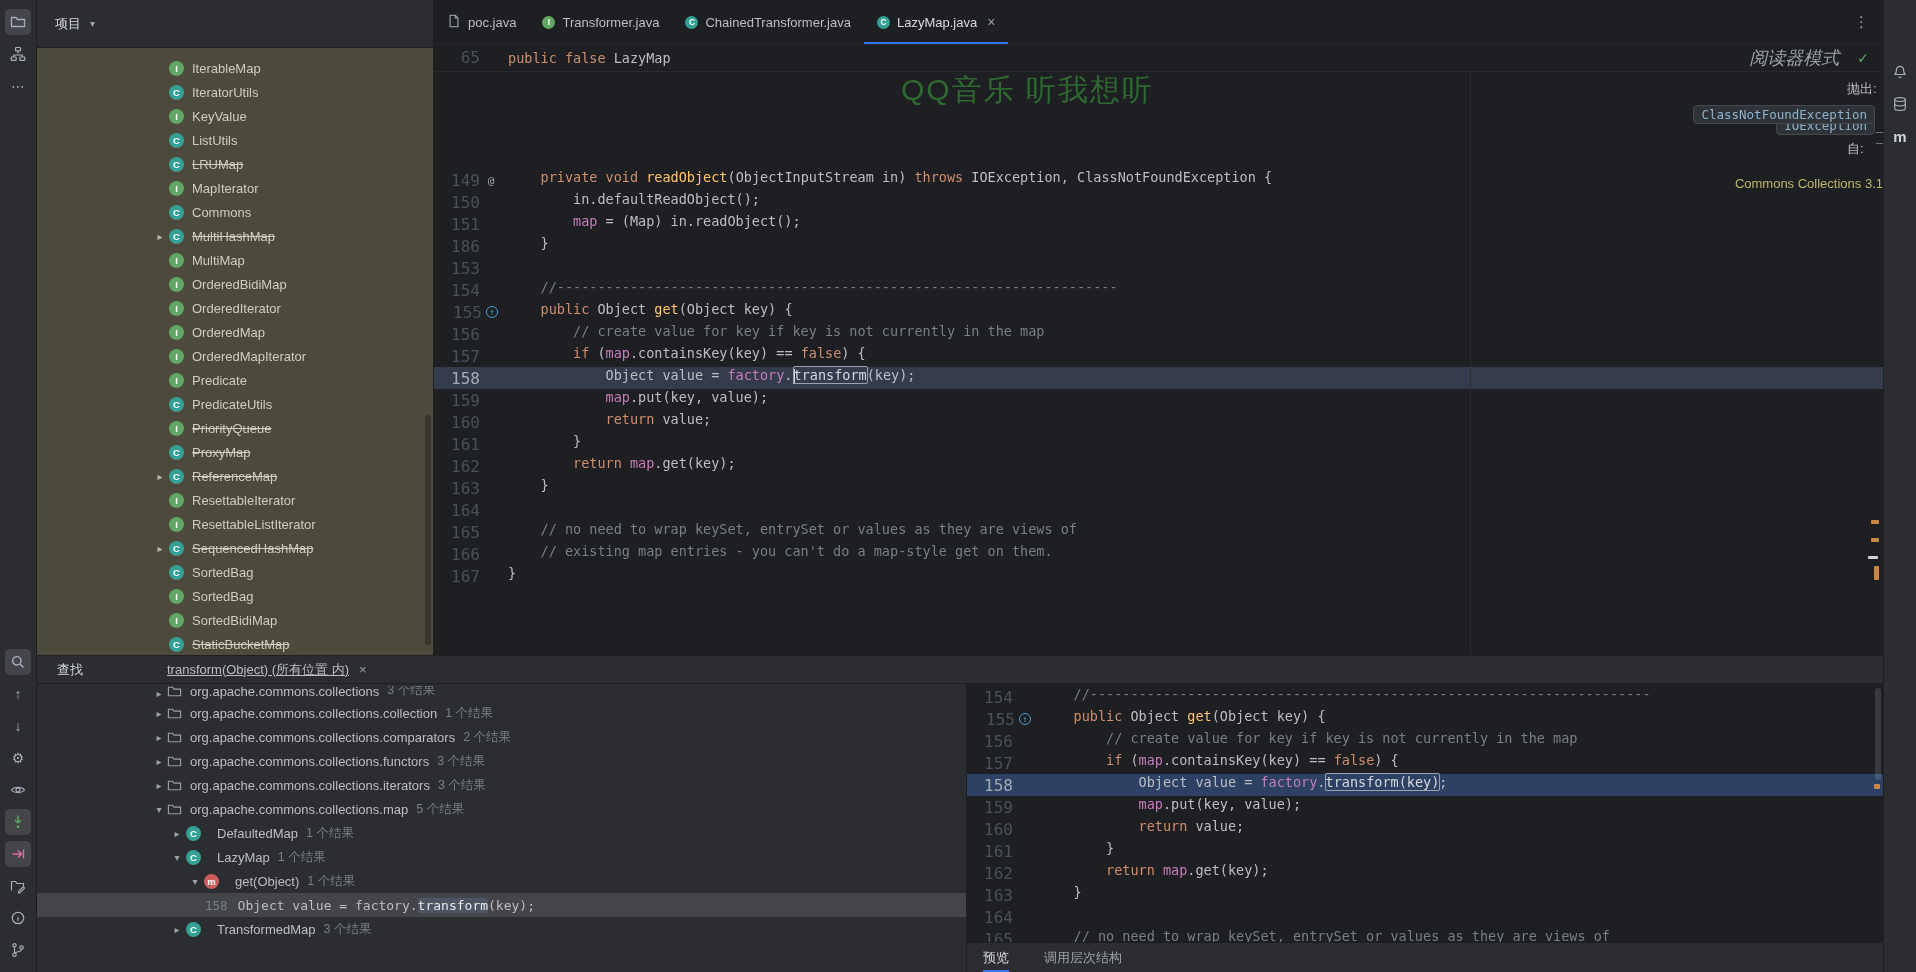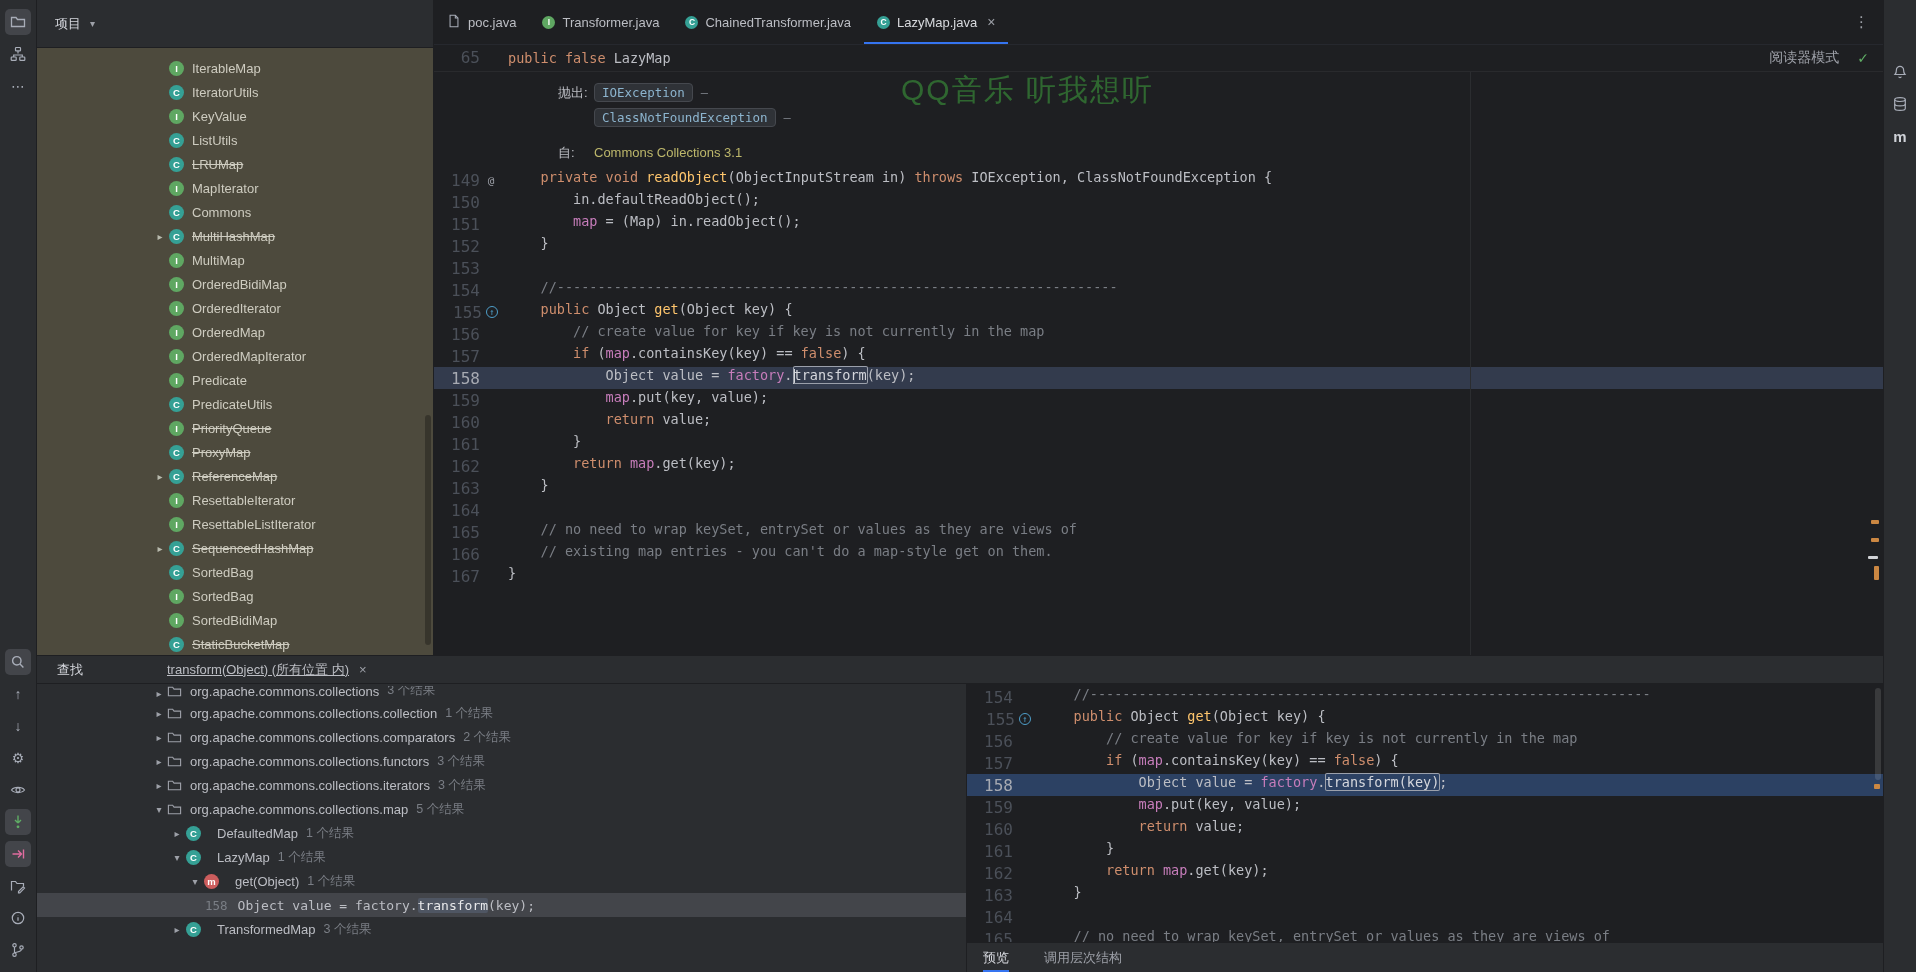--- a/index.html
+++ b/index.html
@@ -62,24 +62,24 @@
   .tk-t { color:#bcbec4; }
   .tk-fld { color:#c77dbb; }
   .tk-mth { color:#ffc66d; }
   .tk-cmt { color:#7a7e85; }
   .tk-box { color:#d5d7dd; box-shadow:0 0 0 1px #9ba0ab; border-radius:1px; }
   .tk-caret { display:inline-block; width:0; border-left:2px solid #d7d9dd; height:15px; vertical-align:middle; margin-right:-1px; }
   
   .sticky { border-bottom:1px solid rgba(255,255,255,.05); background:#1e1f22; position:relative; z-index:3; }
   .sticky .cl { height:26px; line-height:26px; }
   .sticky-right { position:absolute; right:14px; top:0; height:26px; display:flex; align-items:center; gap:18px; }
-  .reader-mode { color:#9da0a8; font-size:14px; }
+  .reader-mode { color:#9da0a8; font-size:18px;font-style:italic; }
   .insp-check { color:#5fad65; font-size:14px; font-weight:bold; }
   .doc-block { padding:8px 0 4px 124px; }
-  .doc-row { height:25px; display:flex; align-items:center; color:#bcbec4; }
+  .doc-row { height:25px; display:flex; align-items:flex-end; color:#bcbec4;flex-direction:column; }
   .doc-label { width:36px; flex:0 0 36px; }
   .doc-row.cont { padding-left:36px; }
   .doc-row.since { margin-top:10px; }
   .chip { font:12.5px "DejaVu Sans Mono","Liberation Mono",monospace; color:#8cb4ce; background:#2f3237; border:1px solid #45484e; border-radius:4px; padding:1px 7px; margin-right:8px; }
   .doc-dash { color:#7a7e85; }
   .doc-since { color:#bdb76b; }
   .watermark { position:absolute; left:467px; top:25px; z-index:5; color:#3da23d; opacity:.55; font-size:30px; letter-spacing:2px; pointer-events:none; white-space:nowrap; }
   .mark { position:absolute; border-radius:1px; z-index:4; }
   
   .bottom-region { flex:1; display:flex; flex-direction:column; min-height:0; border-top:1px solid #1e1f22; }
@@ -360,21 +360,21 @@
             </div>
             <div class="doc-row since">
               <span class="doc-label">自:</span>
               <span class="doc-since">Commons Collections 3.1</span>
             </div>
           </div>
           <div id="code-lines">
               <div class="cl"><span class="gut"><span class="lnum">149</span><span class="gicon at">@</span></span><span class="src"><span class="tk-t">    </span><span class="tk-kw">private</span><span class="tk-t"> </span><span class="tk-kw">void</span><span class="tk-t"> </span><span class="tk-mth">readObject</span><span class="tk-t">(ObjectInputStream in) </span><span class="tk-kw">throws</span><span class="tk-t"> IOException, ClassNotFoundException {</span></span></div>
               <div class="cl"><span class="gut"><span class="lnum">150</span><span class="gicon"></span></span><span class="src"><span class="tk-t">        in.defaultReadObject();</span></span></div>
               <div class="cl"><span class="gut"><span class="lnum">151</span><span class="gicon"></span></span><span class="src"><span class="tk-t">        </span><span class="tk-fld">map</span><span class="tk-t"> = (Map) in.readObject();</span></span></div>
-              <div class="cl"><span class="gut"><span class="lnum">152</span><span class="gicon"></span></span><span class="src"><span class="tk-t">    }</span></span></div>
+              <div class="cl"><span class="gut"><span class="lnum">186</span><span class="gicon"></span></span><span class="src"><span class="tk-t">    }</span></span></div>
               <div class="cl"><span class="gut"><span class="lnum">153</span><span class="gicon"></span></span><span class="src"></span></div>
               <div class="cl"><span class="gut"><span class="lnum">154</span><span class="gicon"></span></span><span class="src"><span class="tk-cmt">    //---------------------------------------------------------------------</span></span></div>
               <div class="cl"><span class="gut"><span class="lnum">155</span><span class="gicon ovr">↑</span></span><span class="src"><span class="tk-t">    </span><span class="tk-kw">public</span><span class="tk-t"> Object </span><span class="tk-mth">get</span><span class="tk-t">(Object key) {</span></span></div>
               <div class="cl"><span class="gut"><span class="lnum">156</span><span class="gicon"></span></span><span class="src"><span class="tk-cmt">        // create value for key if key is not currently in the map</span></span></div>
               <div class="cl"><span class="gut"><span class="lnum">157</span><span class="gicon"></span></span><span class="src"><span class="tk-t">        </span><span class="tk-kw">if</span><span class="tk-t"> (</span><span class="tk-fld">map</span><span class="tk-t">.containsKey(key) == </span><span class="tk-kw">false</span><span class="tk-t">) {</span></span></div>
               <div class="cl hl"><span class="gut"><span class="lnum">158</span><span class="gicon"></span></span><span class="src"><span class="tk-t">            Object value = </span><span class="tk-fld">factory</span><span class="tk-t">.</span><span class="tk-caret"></span><span class="tk-t tk-box">transform</span><span class="tk-t">(key);</span></span></div>
               <div class="cl"><span class="gut"><span class="lnum">159</span><span class="gicon"></span></span><span class="src"><span class="tk-t">            </span><span class="tk-fld">map</span><span class="tk-t">.put(key, value);</span></span></div>
               <div class="cl"><span class="gut"><span class="lnum">160</span><span class="gicon"></span></span><span class="src"><span class="tk-t">            </span><span class="tk-kw">return</span><span class="tk-t"> value;</span></span></div>
               <div class="cl"><span class="gut"><span class="lnum">161</span><span class="gicon"></span></span><span class="src"><span class="tk-t">        }</span></span></div>
               <div class="cl"><span class="gut"><span class="lnum">162</span><span class="gicon"></span></span><span class="src"><span class="tk-t">        </span><span class="tk-kw">return</span><span class="tk-t"> </span><span class="tk-fld">map</span><span class="tk-t">.get(key);</span></span></div>

